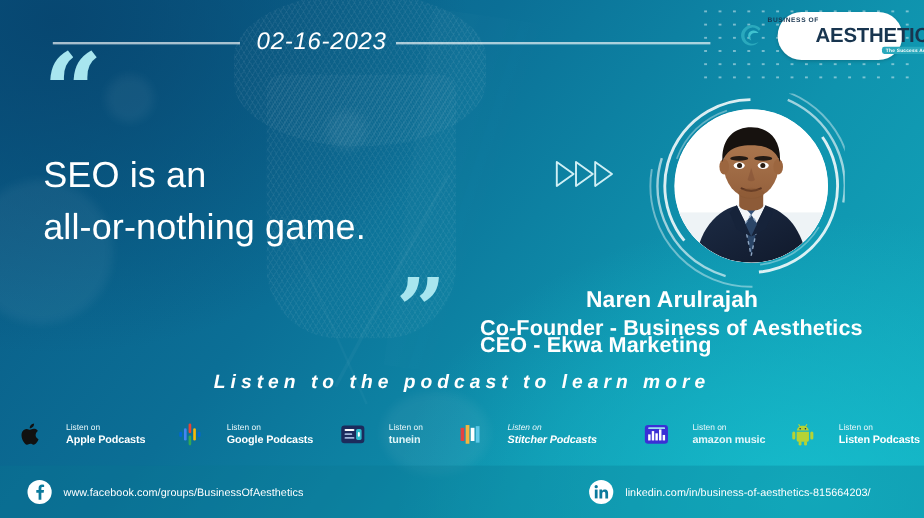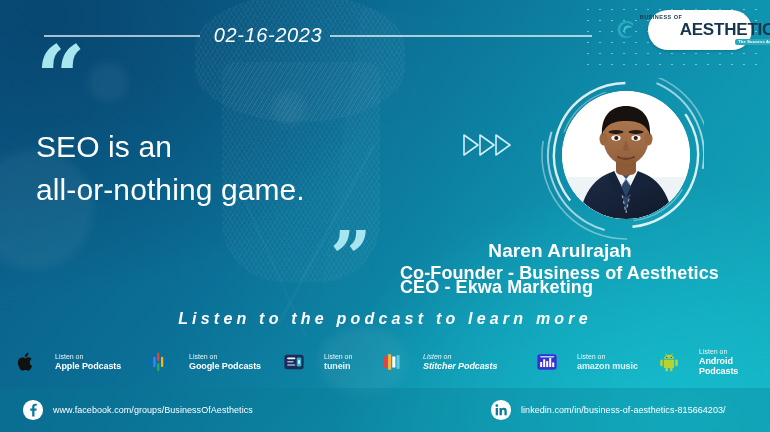--- a/index.html
+++ b/index.html
@@ -360,21 +360,21 @@
         <rect x="2.4" y="9.4" width="2.8" height="7.2" rx="1.4" fill="#b5d334"></rect>
         <rect x="18.8" y="9.4" width="2.8" height="7.2" rx="1.4" fill="#b5d334"></rect>
         <rect x="8.2" y="18" width="2.6" height="4.2" rx="1.3" fill="#b5d334"></rect>
         <rect x="13.2" y="18" width="2.6" height="4.2" rx="1.3" fill="#b5d334"></rect>
         <circle cx="9.6" cy="6.9" r=".75" fill="#17324a"></circle>
         <circle cx="14.4" cy="6.9" r=".75" fill="#17324a"></circle>
         <path d="M8.4 3.1l1.2 1.7M15.6 3.1l-1.2 1.7" stroke="#b5d334" stroke-width="1" stroke-linecap="round"></path>
       </svg>
       <span class="badge-txt">
         <span class="badge-l1">Listen on</span>
-        <span class="badge-l2">Android Podcasts</span>
+        <span class="badge-l2">Listen Podcasts</span>
       </span>
     </div>
   </div>
 
   <div class="footer">
 
     <a class="social" style="left:22px;text-decoration:none;">
       <svg class="social-ic" viewBox="0 0 24 24">
         <circle cx="12" cy="12" r="11" fill="#ffffff"></circle>
         <path d="M13.6 19v-6.3h2.1l.32-2.45h-2.42V8.68c0-.71.2-1.19 1.21-1.19h1.29V5.3A17 17 0 0 0 14.22 5.2c-1.86 0-3.13 1.14-3.13 3.23v1.82H9v2.45h2.09V19z" fill="#0b7a9c"></path>

